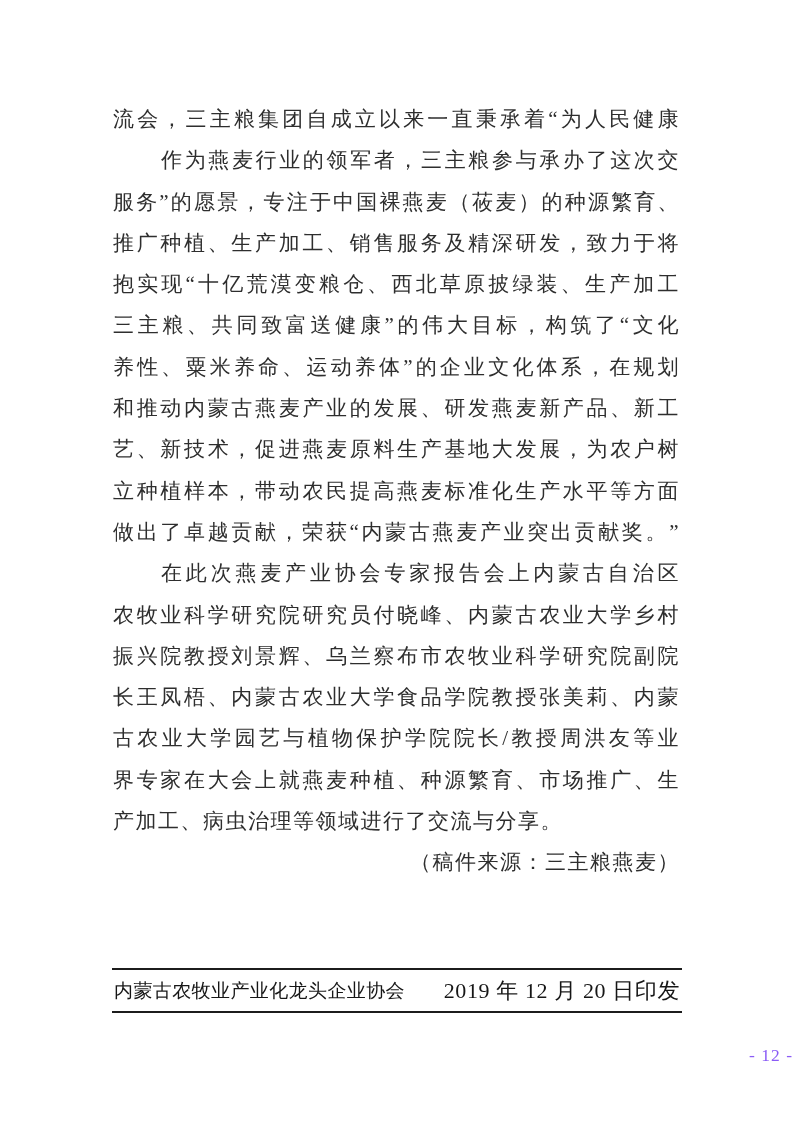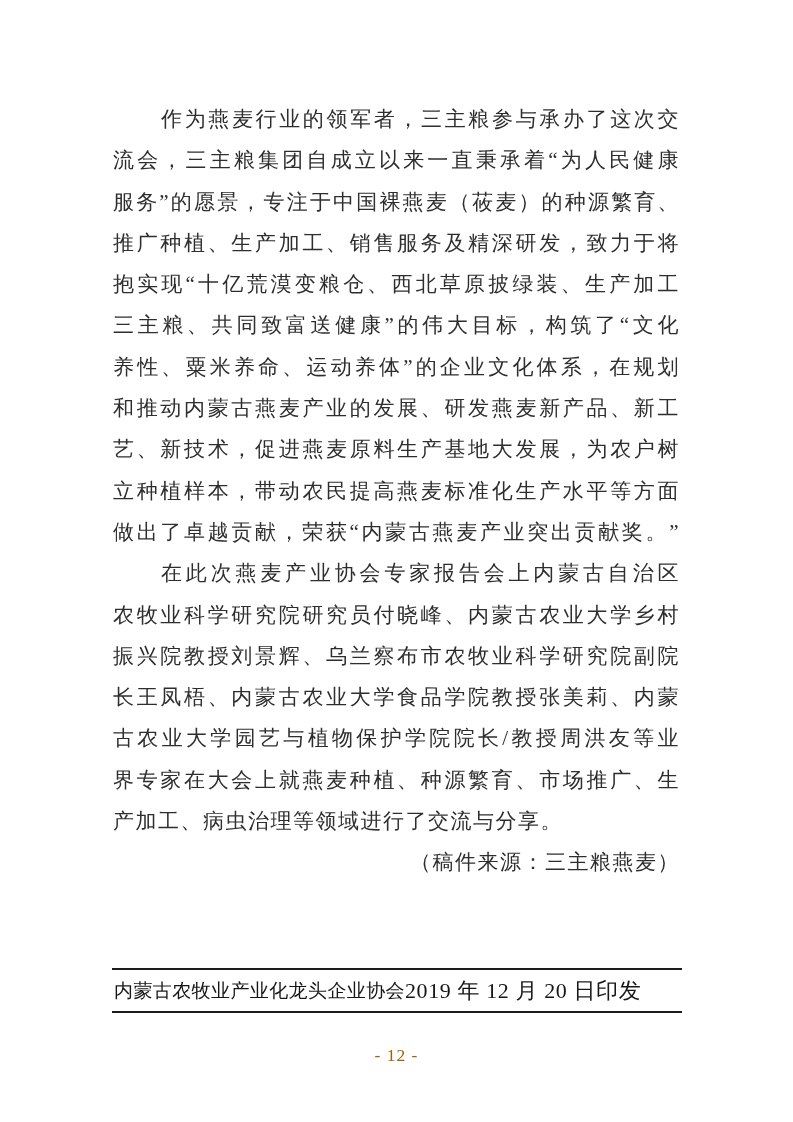--- a/index.html
+++ b/index.html
@@ -52,54 +52,55 @@
     position: absolute;
     left: 112px;
     top: 968px;
     width: 570px;
     border-top: 2px solid #1c1c1c;
     border-bottom: 2px solid #1c1c1c;
     box-sizing: border-box;
     height: 45px;
     display: flex;
     align-items: center;
+    justify-content: space-between;
     color: #161616;
   }
   .footer-org {
     font-size: 19px;
     letter-spacing: 0.4px;
     padding-left: 2px;
   }
   .footer-date {
     font-size: 22px;
     letter-spacing: 0.6px;
     padding-right: 2px;
   }
   
   .page-number {
     position: absolute;
     left: 0;
     top: 1045px;
     width: 100%;
-    text-align: center;
+    text-align: right;
     font-size: 17.5px;
-    color: #a16207;
+    color: #8b5cf6;
     letter-spacing: 1px;
     font-family: "Liberation Serif", "DejaVu Serif", serif;
   }
 </style>
 </head>
 <body>
 
 <div class="sheet">
 
   <main class="body-text">
 
+    <p class="line">流会，三主粮集团自成立以来一直秉承着“为人民健康</p>
     <p class="line indent">作为燕麦行业的领军者，三主粮参与承办了这次交</p>
-    <p class="line">流会，三主粮集团自成立以来一直秉承着“为人民健康</p>
     <p class="line">服务”的愿景，专注于中国裸燕麦（莜麦）的种源繁育、</p>
     <p class="line">推广种植、生产加工、销售服务及精深研发，致力于将</p>
     <p class="line">抱实现“十亿荒漠变粮仓、西北草原披绿装、生产加工</p>
     <p class="line">三主粮、共同致富送健康”的伟大目标，构筑了“文化</p>
     <p class="line">养性、粟米养命、运动养体”的企业文化体系，在规划</p>
     <p class="line">和推动内蒙古燕麦产业的发展、研发燕麦新产品、新工</p>
     <p class="line">艺、新技术，促进燕麦原料生产基地大发展，为农户树</p>
     <p class="line">立种植样本，带动农民提高燕麦标准化生产水平等方面</p>
     <p class="line">做出了卓越贡献，荣获“内蒙古燕麦产业突出贡献奖。”</p>
 

